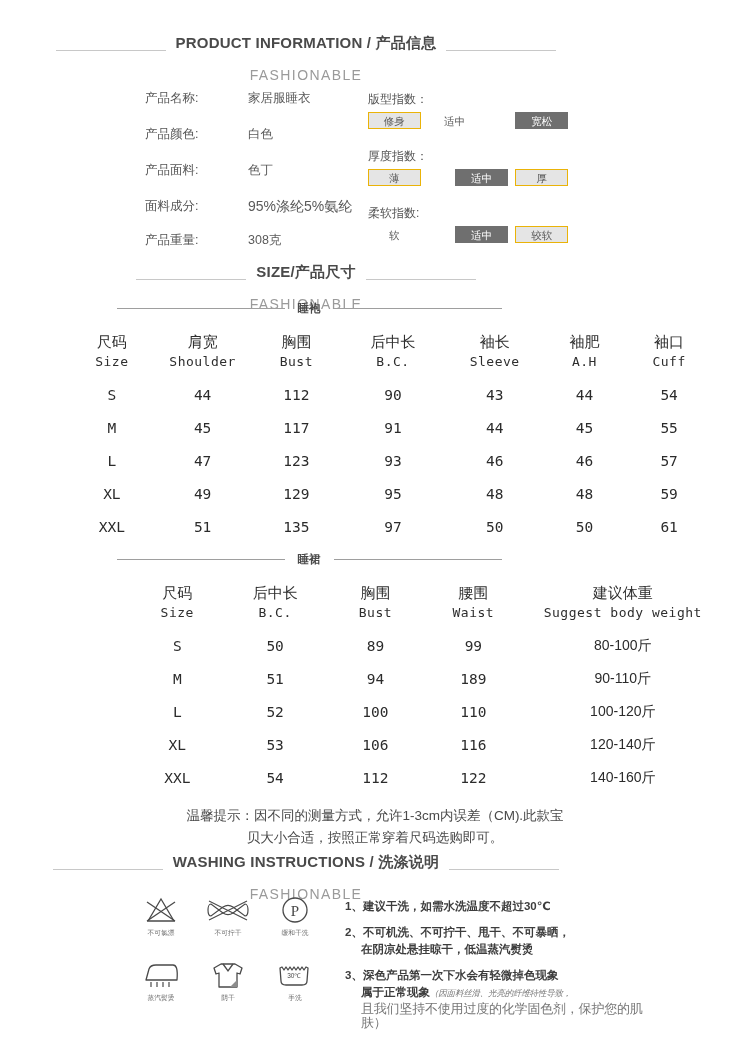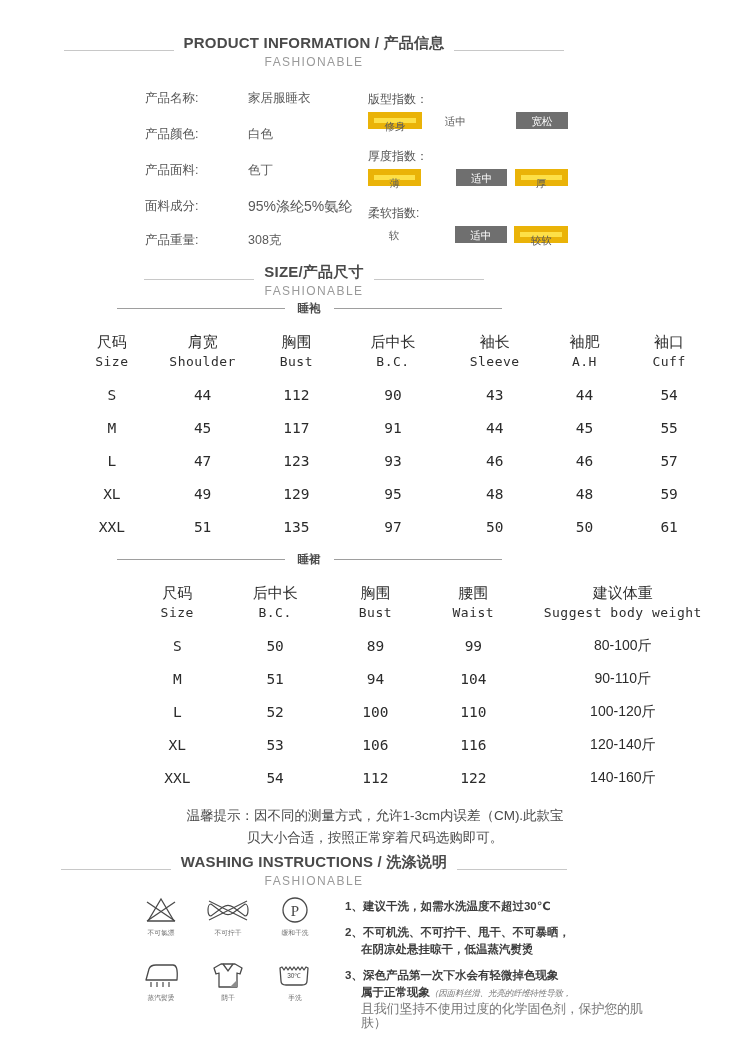--- a/index.html
+++ b/index.html
@@ -12,21 +12,21 @@
     height: 1061px;
     position: relative;
     font-family: "Liberation Sans", "DejaVu Sans", sans-serif;
     color: #444444;
     overflow: hidden;
   }
 
   
   .section-head {
     position: absolute;
-    left: 8px;
+    left: 0;
     width: 612px;
     text-align: center;
   }
   .section-head .titleline {
     display: flex;
     align-items: center;
     justify-content: center;
     gap: 10px;
   }
   .section-head .rule {
@@ -39,24 +39,24 @@
     font-size: 15px;
     font-weight: bold;
     color: #4a4a4a;
     letter-spacing: 0.2px;
     white-space: nowrap;
   }
   .section-head .title .cn {
     font-weight: bold;
   }
   .section-head .sub {
-    font-size: 12px;
+    font-size: 14px;
     color: #9a9a9a;
     letter-spacing: 1.4px;
-    margin-top: 2px;
+    margin-top: 14px;
   }
 
   
   .info-row {
     position: absolute;
     font-size: 12.5px;
     color: #555555;
     white-space: nowrap;
   }
   .info-label { position: absolute; left: 145px; }
@@ -81,23 +81,23 @@
   .chip {
     font-size: 10.5px;
     text-align: center;
     line-height: 17px;
     height: 17px;
     width: 62px;
     box-sizing: border-box;
     white-space: nowrap;
   }
   .chip.box {
-    border: 6px solid #eab308;
+    border: 1px solid #eab308;
     color: #5a5a5a;
-    background: #fde047;
+    background: #e5e5e5;
   }
   .chip.plain {
     border: 1px solid transparent;
     color: #5a5a5a;
     background: transparent;
   }
   .chip.sel {
     background: #6f6f6f;
     color: #ffffff;
     border: 1px solid #6f6f6f;
@@ -400,21 +400,21 @@
     <td class="val">S</td>
     <td class="val">50</td>
     <td class="val">89</td>
     <td class="val">99</td>
     <td class="val wt">80-100斤</td>
   </tr>
   <tr>
     <td class="val">M</td>
     <td class="val">51</td>
     <td class="val">94</td>
-    <td class="val">104</td>
+    <td class="val">189</td>
     <td class="val wt">90-110斤</td>
   </tr>
   <tr>
     <td class="val">L</td>
     <td class="val">52</td>
     <td class="val">100</td>
     <td class="val">110</td>
     <td class="val wt">100-120斤</td>
   </tr>
   <tr>

